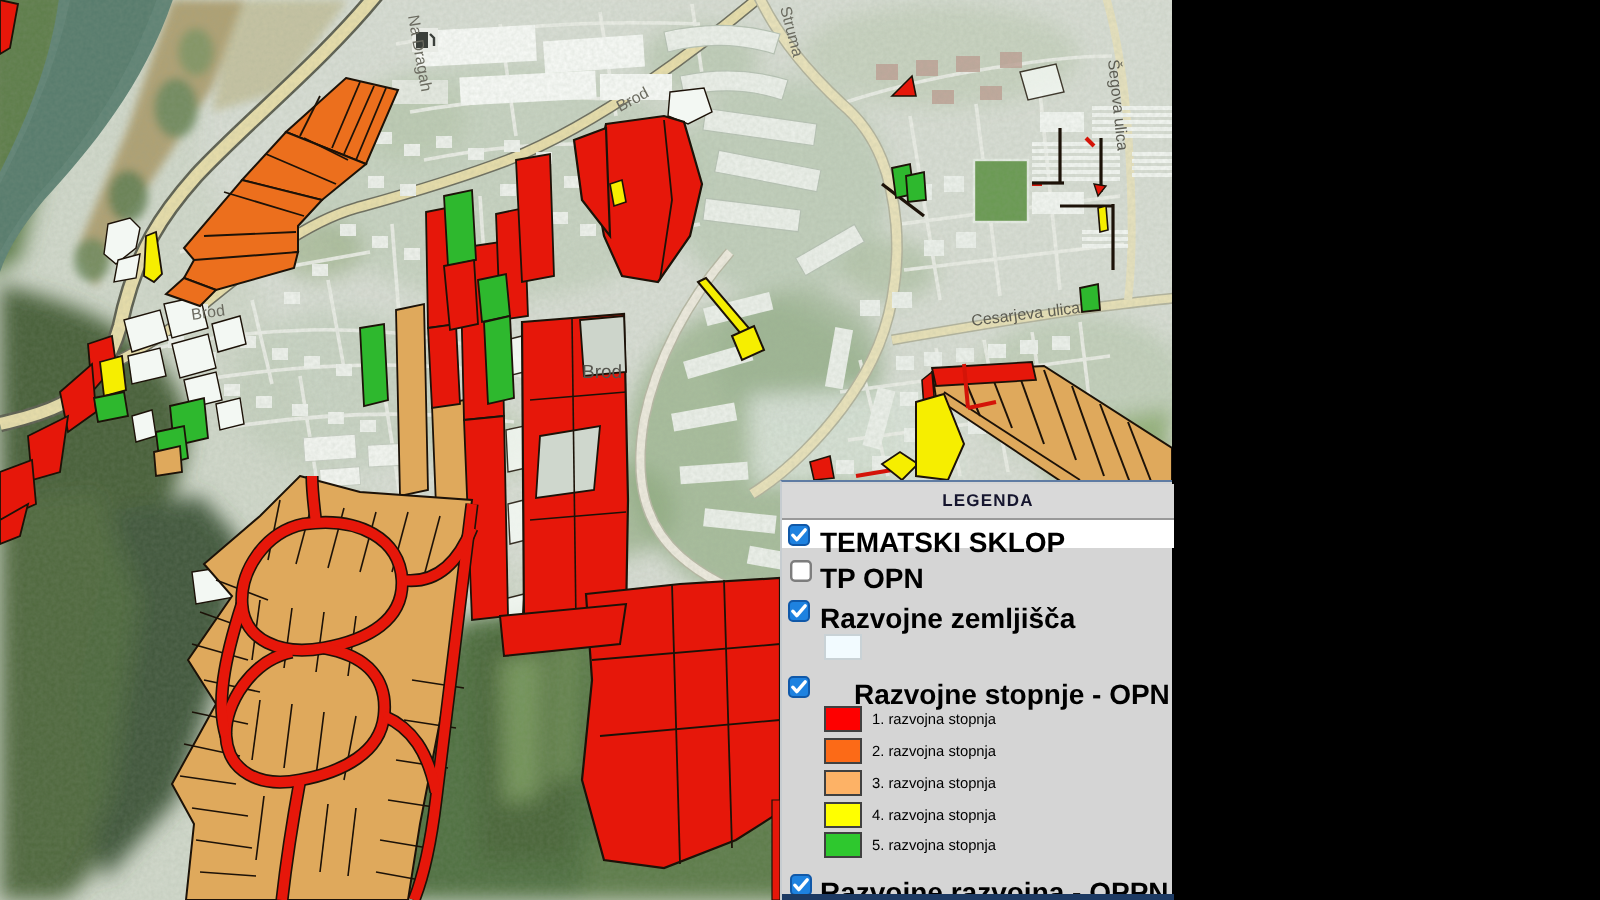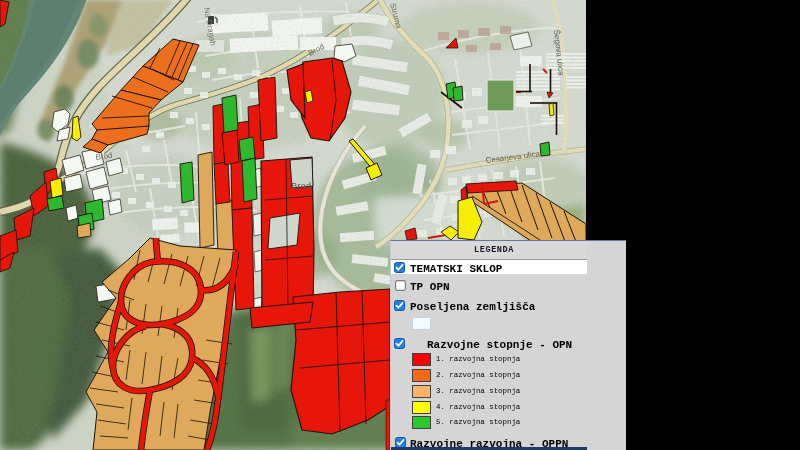--- a/index.html
+++ b/index.html
@@ -1,25 +1,25 @@
 <!DOCTYPE html>
 <html><head>
 <meta charset="utf-8">
 <style>
   html,body{margin:0;padding:0;background:#000;}
   #stage{position:relative;width:800px;height:450px;overflow:hidden;background:#000;
          font-family:"Liberation Sans", sans-serif;}
   #map{position:absolute;left:0;top:0;width:586px;height:450px;}
   #legend{position:absolute;left:390px;top:240px;width:195px;height:209px;
-          background:#d5d5d5;border-top:1px solid #5f7ca3;border-left:1px solid #c6ccd0;font-family:Liberation Mono, monospace;padding-left:40px;}
+          background:#d5d5d5;border-top:1px solid #5f7ca3;border-left:1px solid #c6ccd0;font-family:Liberation Sans, sans-serif;}
   .hdr{position:absolute;top:1px;left:0;width:196px;height:17px;background:#d9d9d9;
        border-bottom:1px solid #999;text-align:center;font-weight:bold;font-size:8.5px;
        line-height:17px;color:#15152e;text-indent:10px;letter-spacing:0.6px;}
   .rowwhite{position:absolute;top:19px;left:0;width:196px;height:14px;background:#fff;}
-  .lab{position:absolute;font-size:11px;font-weight:bold;color:#000;white-space:nowrap;}
+  .lab{position:absolute;font-size:14px;font-weight:bold;color:#000;white-space:nowrap;}
   .item{position:absolute;left:45px;font-size:7.4px;color:#000;white-space:nowrap;}
   .cb{position:absolute;width:11px;height:11px;}
   .sw{position:absolute;left:21px;width:17px;height:11px;border:1px solid #404040;}
   #blackR{position:absolute;left:586px;top:0;width:214px;height:450px;background:#000;}
   .navystrip{position:absolute;left:0;top:206px;width:196px;height:3px;background:#1d3a63;}
 </style>
 </head>
 <body>
 <div id="stage">
 <svg id="map" xmlns="http://www.w3.org/2000/svg" width="586" height="450" viewBox="0 0 586 450">
@@ -530,21 +530,21 @@
 
   <svg class="cb" style="left:4px;top:39px;" viewBox="0 0 11 11">
         <rect x="0.6" y="0.6" width="9.8" height="9.8" rx="1.8" fill="#fff" stroke="#7d7d7d" stroke-width="1.2"></rect>
       </svg>
   <div class="lab" style="left:19px;top:40px;">TP OPN</div>
 
   <svg class="cb" style="left:3px;top:59px;" viewBox="0 0 11 11">
         <rect x="0.5" y="0.5" width="10" height="10" rx="2" fill="#1e82e0" stroke="#1058a8"></rect>
         <path d="M2.4 5.6 L4.4 7.8 L8.6 2.9" fill="none" stroke="#fff" stroke-width="1.7" stroke-linecap="round" stroke-linejoin="round"></path>
       </svg>
-  <div class="lab" style="left:19px;top:60px;">Poseljena zemljišča</div>
+  <div class="lab" style="left:19px;top:60px;">Razvojne zemljišča</div>
 
   <div class="sw" style="top:76px;background:#f2fbff;border-color:#c9d2d6;"></div>
 
   <svg class="cb" style="left:3px;top:97px;" viewBox="0 0 11 11">
         <rect x="0.5" y="0.5" width="10" height="10" rx="2" fill="#1e82e0" stroke="#1058a8"></rect>
         <path d="M2.4 5.6 L4.4 7.8 L8.6 2.9" fill="none" stroke="#fff" stroke-width="1.7" stroke-linecap="round" stroke-linejoin="round"></path>
       </svg>
   <div class="lab" style="left:19px;top:98px;margin-left:17px;">Razvojne stopnje - OPN</div>
 
   <div class="sw" style="top:112px;background:#fe0000;"></div>

